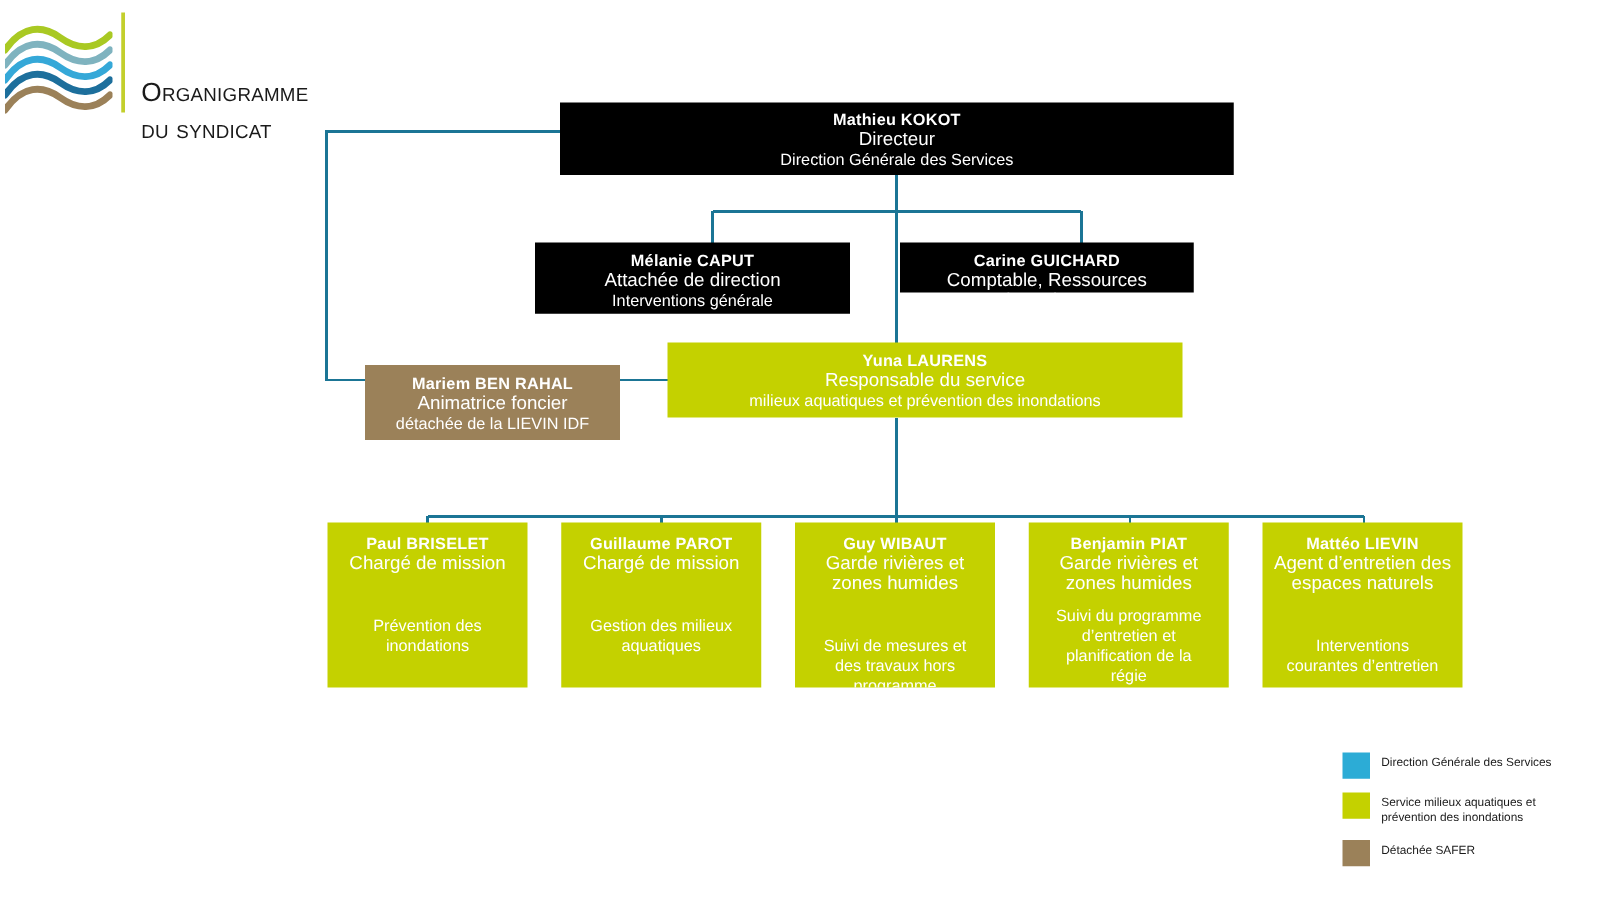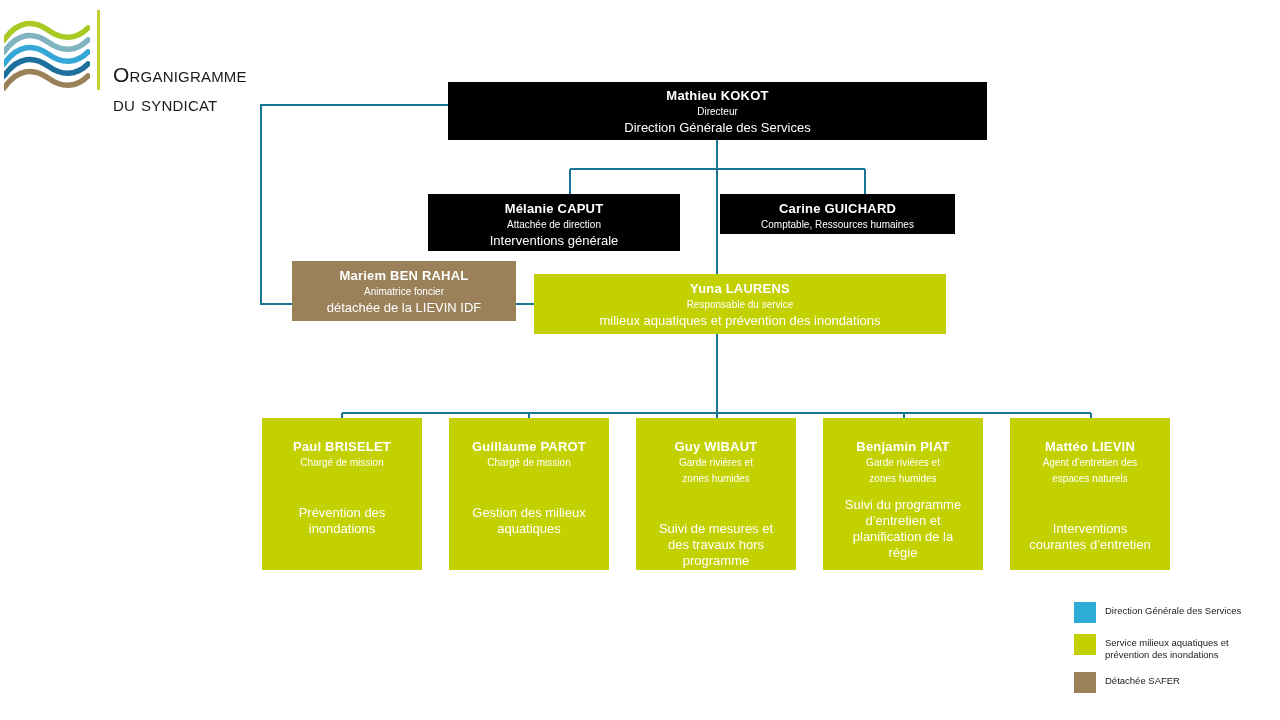--- a/index.html
+++ b/index.html
@@ -65,44 +65,44 @@
   }
   .node .nm {
     display: block;
     font-weight: bold;
     font-size: 13px;
     line-height: 17px;
     letter-spacing: 0.2px;
   }
   .node .rl {
     display: block;
-    font-size: 10px;
+    font-size: 15px;
     line-height: 16px;
   }
   .node .ds {
     display: block;
     font-size: 13px;
     line-height: 16px;
   }
   .c-blue  { background: #000000; }
   .c-green { background: #c4d100; }
   .c-brown { background: #9b8159; }
 
   
   #node-kokot    { left: 448px; top: 82px;  width: 539px; height: 58px; padding-top: 5px; }
   #node-caput    { left: 428px; top: 194px; width: 252px; height: 57px; }
   #node-guichard { left: 720px; top: 194px; width: 235px; height: 40px; }
-  #node-benrahal { left: 292px; top: 261px; width: 224px; height: 60px; }
+  #node-benrahal { left: 292px; top: 292px; width: 204px; height: 60px; }
   #node-laurens  { left: 534px; top: 274px; width: 412px; height: 60px; }
 
   .leaf {
     top: 418px;
     width: 160px;
-    height: 152px;
-    padding-top: 20px;
+    height: 132px;
+    padding-top: 8px;
   }
   #leaf-briselet { left: 262px; }
   #leaf-parot    { left: 449px; }
   #leaf-wibaut   { left: 636px; }
   #leaf-piat     { left: 823px; }
   #leaf-lievin   { left: 1010px; }
 
   .leaf .gap { display: block; height: 34px; }
   .leaf.tight .gap { height: 10px; }
 

